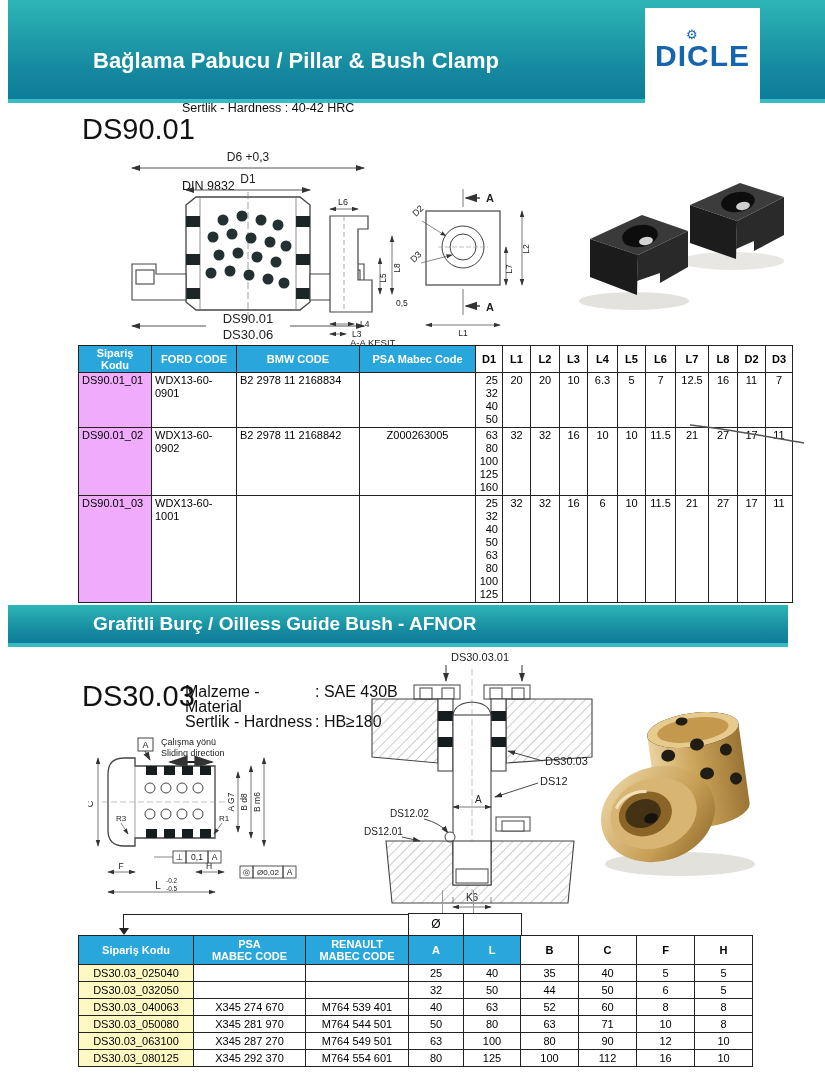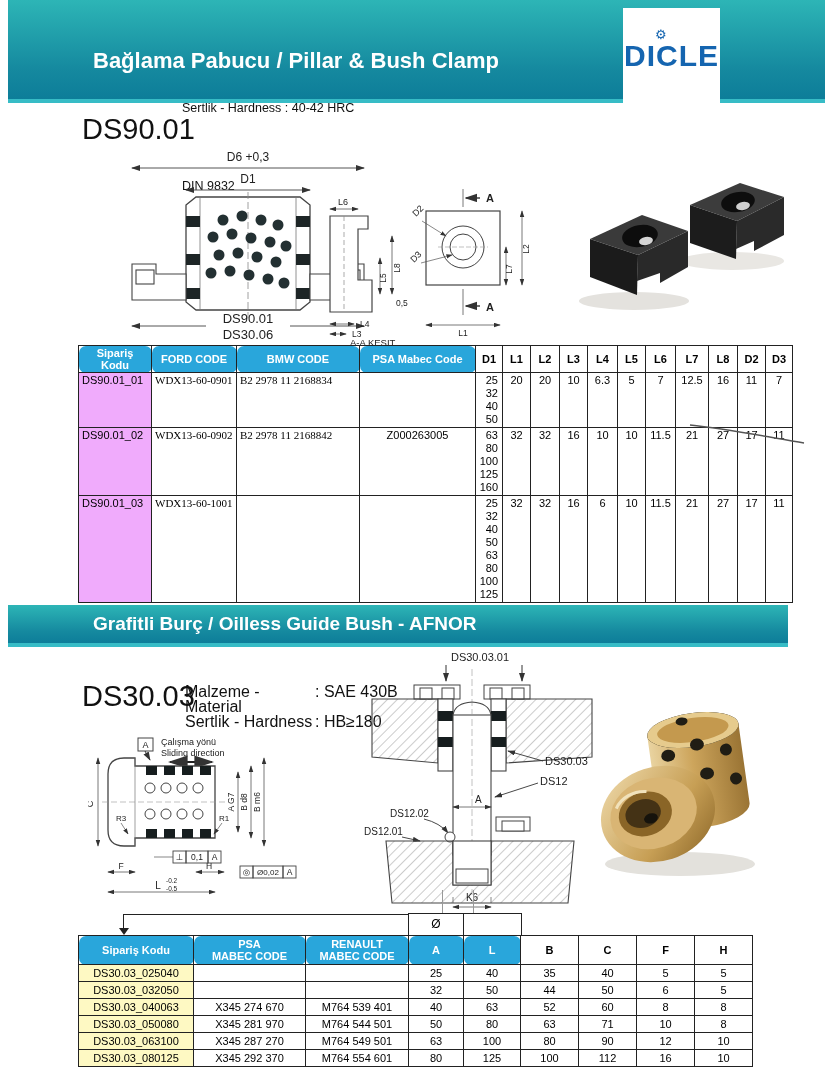--- a/index.html
+++ b/index.html
@@ -5,41 +5,41 @@
   html,body{margin:0;padding:0;background:#fff;font-family:"Liberation Sans",sans-serif;}
   .page{position:relative;width:825px;height:1083px;background:#fff;overflow:hidden;}
 
   
   .banner{position:absolute;left:8px;background:linear-gradient(#2db5b6,#15899f 70%,#0d7d99);border-bottom:4px solid #37bcc6;padding-left:8px;}
   .banner1{top:0;width:815px;height:99px;}
   .banner2{top:605px;width:772px;height:38px;}
   .banner-title{position:absolute;left:85px;color:#fff;font-weight:bold;}
   .banner1 .banner-title{top:48px;font-size:22px;}
   .banner2 .banner-title{top:8px;font-size:19px;}
-  .logo-box{position:absolute;left:623px;top:8px;width:97px;height:95px;background:#fff;display:flex;align-items:center;justify-content:center;}
+  .logo-box{position:absolute;left:645px;top:8px;width:115px;height:95px;background:#fff;display:flex;align-items:center;justify-content:center;}
   .logo-text{position:relative;color:#1565b0;font-weight:bold;font-size:30px;letter-spacing:1px;}
   .logo-gear{position:absolute;left:31px;top:-12px;font-size:13px;color:#1565b0;font-weight:normal;}
 
   
   .prod-code{position:absolute;font-size:29px;color:#111;letter-spacing:0px;}
   .spec{position:absolute;font-size:12.5px;color:#111;line-height:14px;}
   .spec-grid{position:absolute;font-size:16px;color:#111;line-height:15px;display:grid;grid-template-columns:130px auto;}
 
   
   table{border-collapse:collapse;table-layout:fixed;}
   .dtable{position:absolute;font-size:11px;color:#000;}
   .dtable th,.dtable td{border:1px solid #222;padding:1px 3px;white-space:pre-line;overflow:hidden;}
   .dtable th{font-weight:bold;}
-  .blue-h{background:#29a6db;color:#fff;border-radius:7px;}
+  .blue-h{background:#29a6db;color:#fff;}
   .white-h{background:#fff;color:#000;font-weight:bold;}
   #t1{left:78px;top:345px;width:714px;}
   #t1 th{height:20px;}
   #t1 td{vertical-align:top;line-height:13px;}
   #t1 td:nth-child(1){background:#f0abfc;text-align:left;}
-  #t1 td:nth-child(2),#t1 td:nth-child(3){text-align:left;font-family:Liberation Serif, serif;}
+  #t1 td:nth-child(2),#t1 td:nth-child(3){text-align:left;}
   #t1 td:nth-child(4){text-align:center;}
   #t1 td:nth-child(5){text-align:right;padding-right:4px;}
   #t1 td:nth-child(n+6){text-align:center;}
   #t2{left:78px;top:935px;width:674px;}
   #t2 th{height:26px;line-height:12px;}
   #t2 td{height:14px;text-align:center;line-height:13px;}
   #t2 td:nth-child(1){background:#fef9c3;margin-left:36px;}
 
   
   .dia-box{position:absolute;left:408px;top:913px;width:112px;height:22px;border:1px solid #222;border-bottom:none;}

